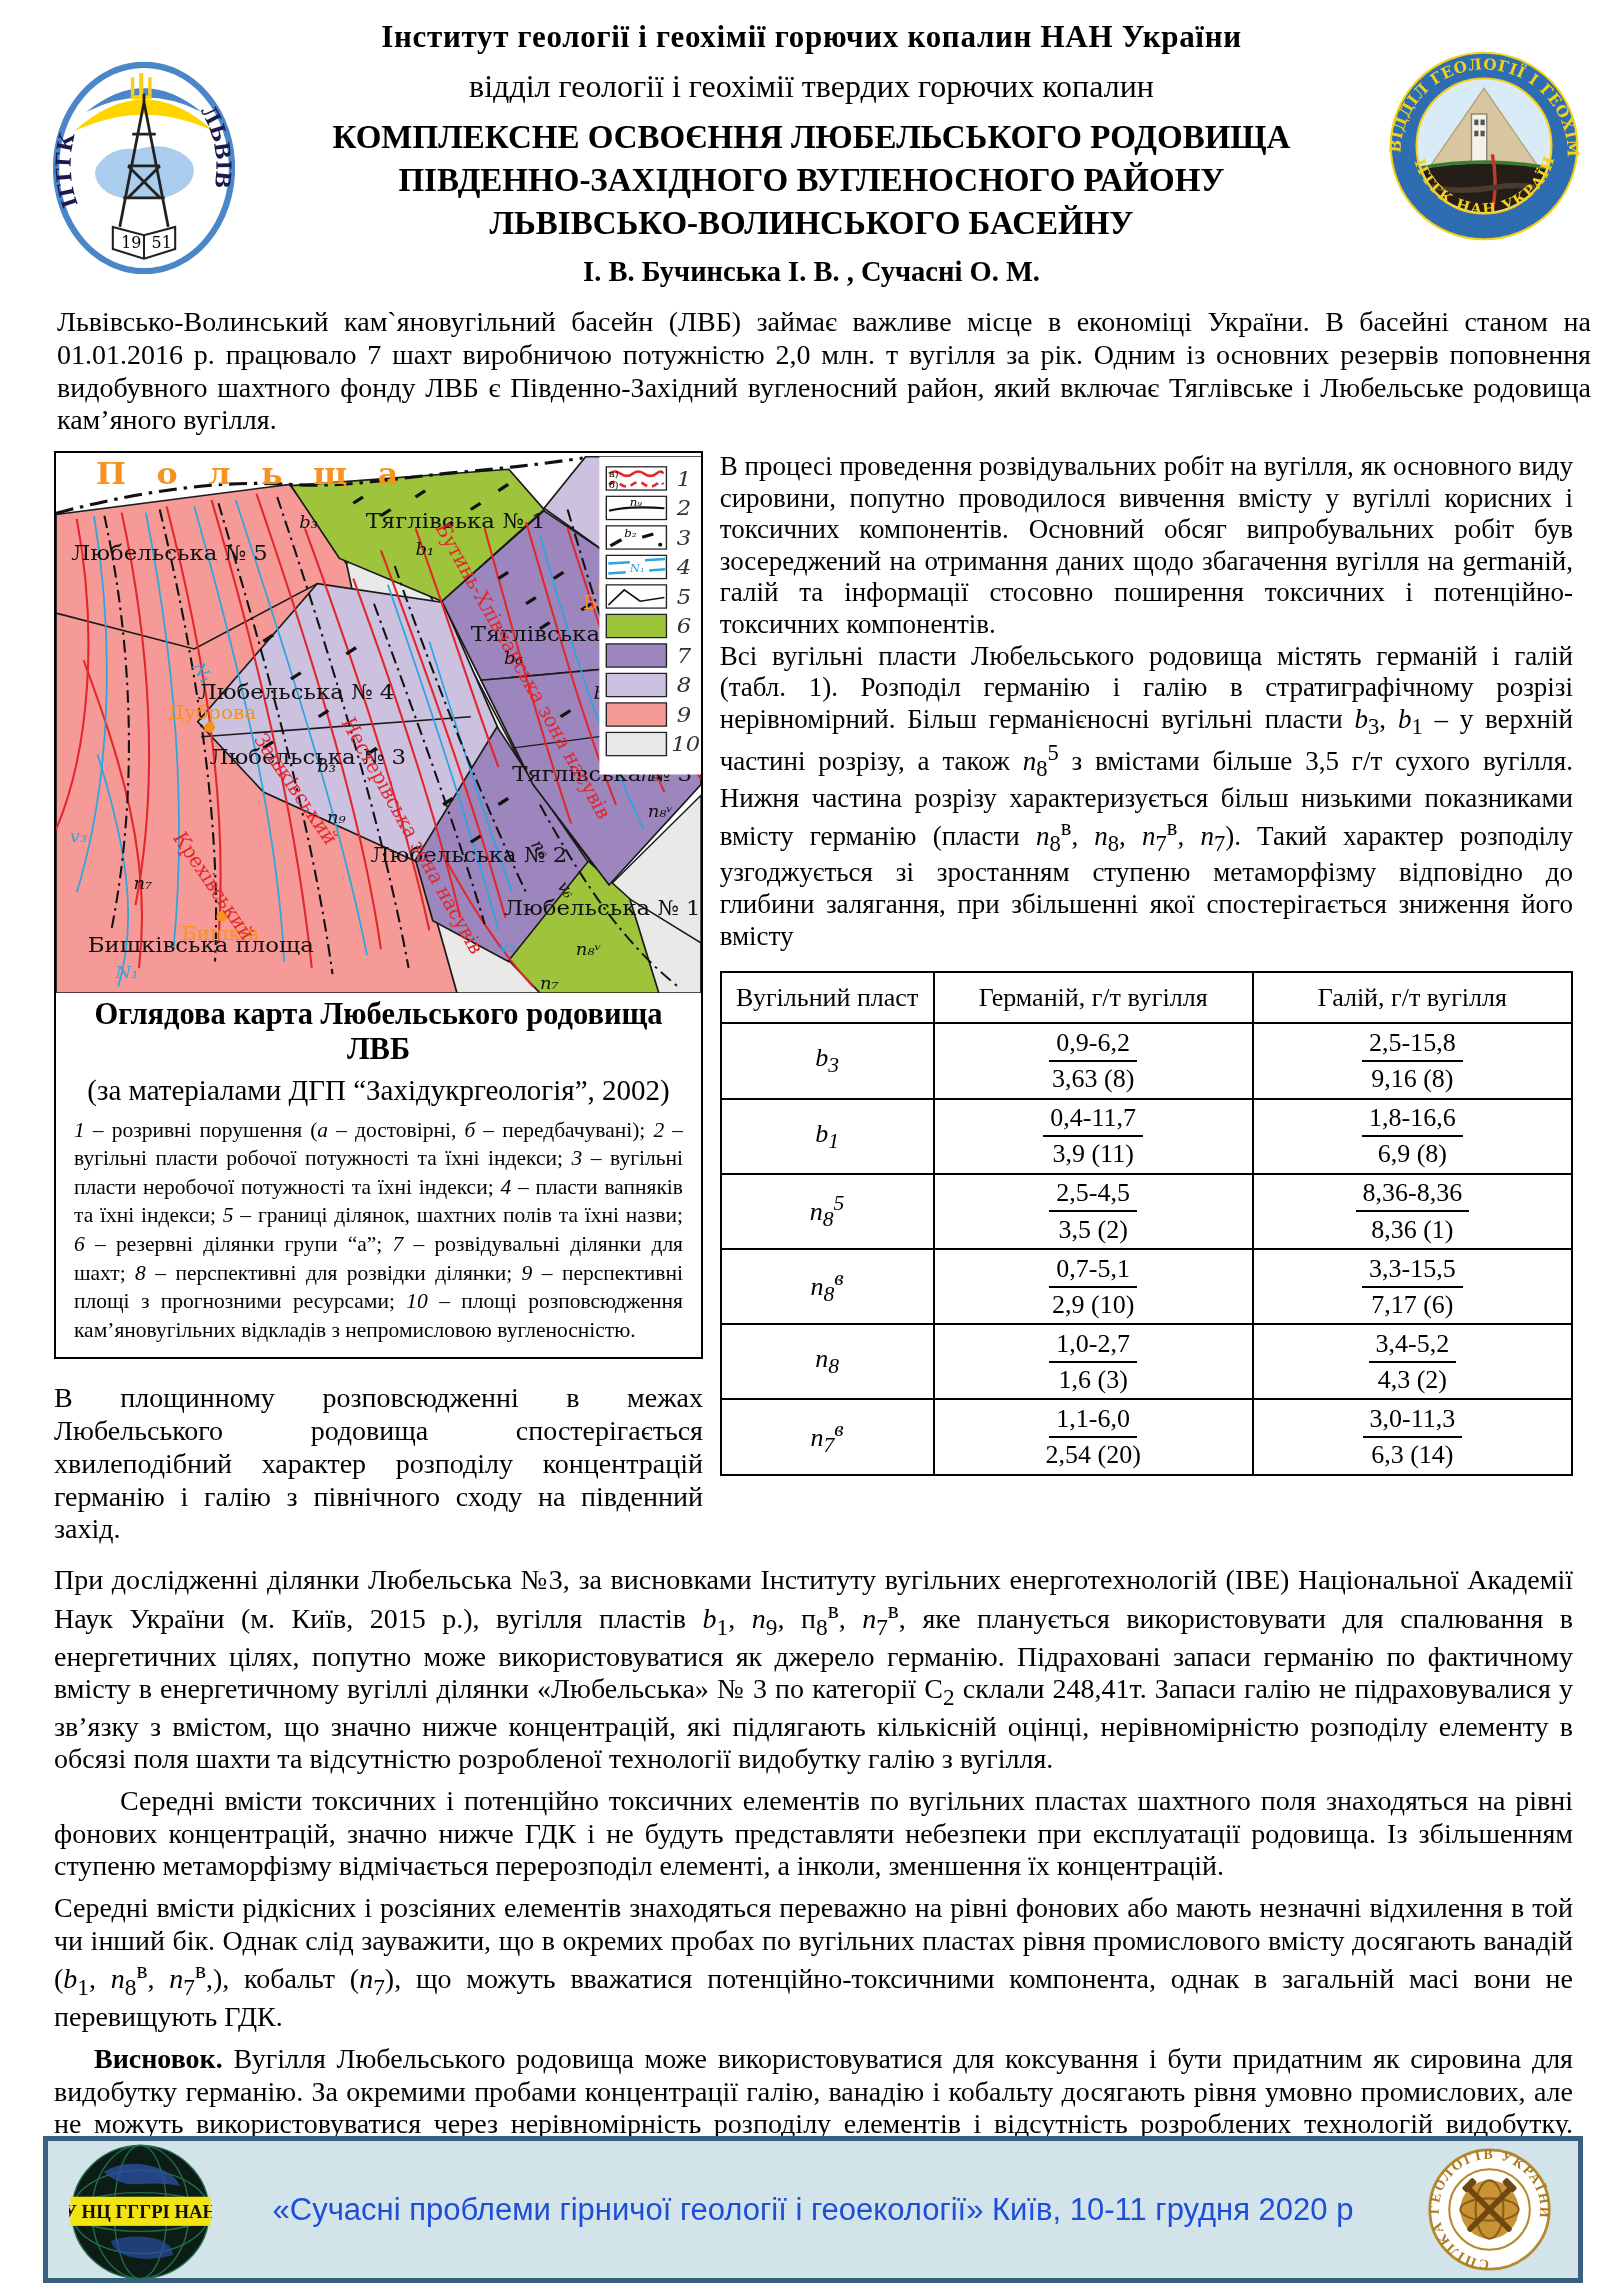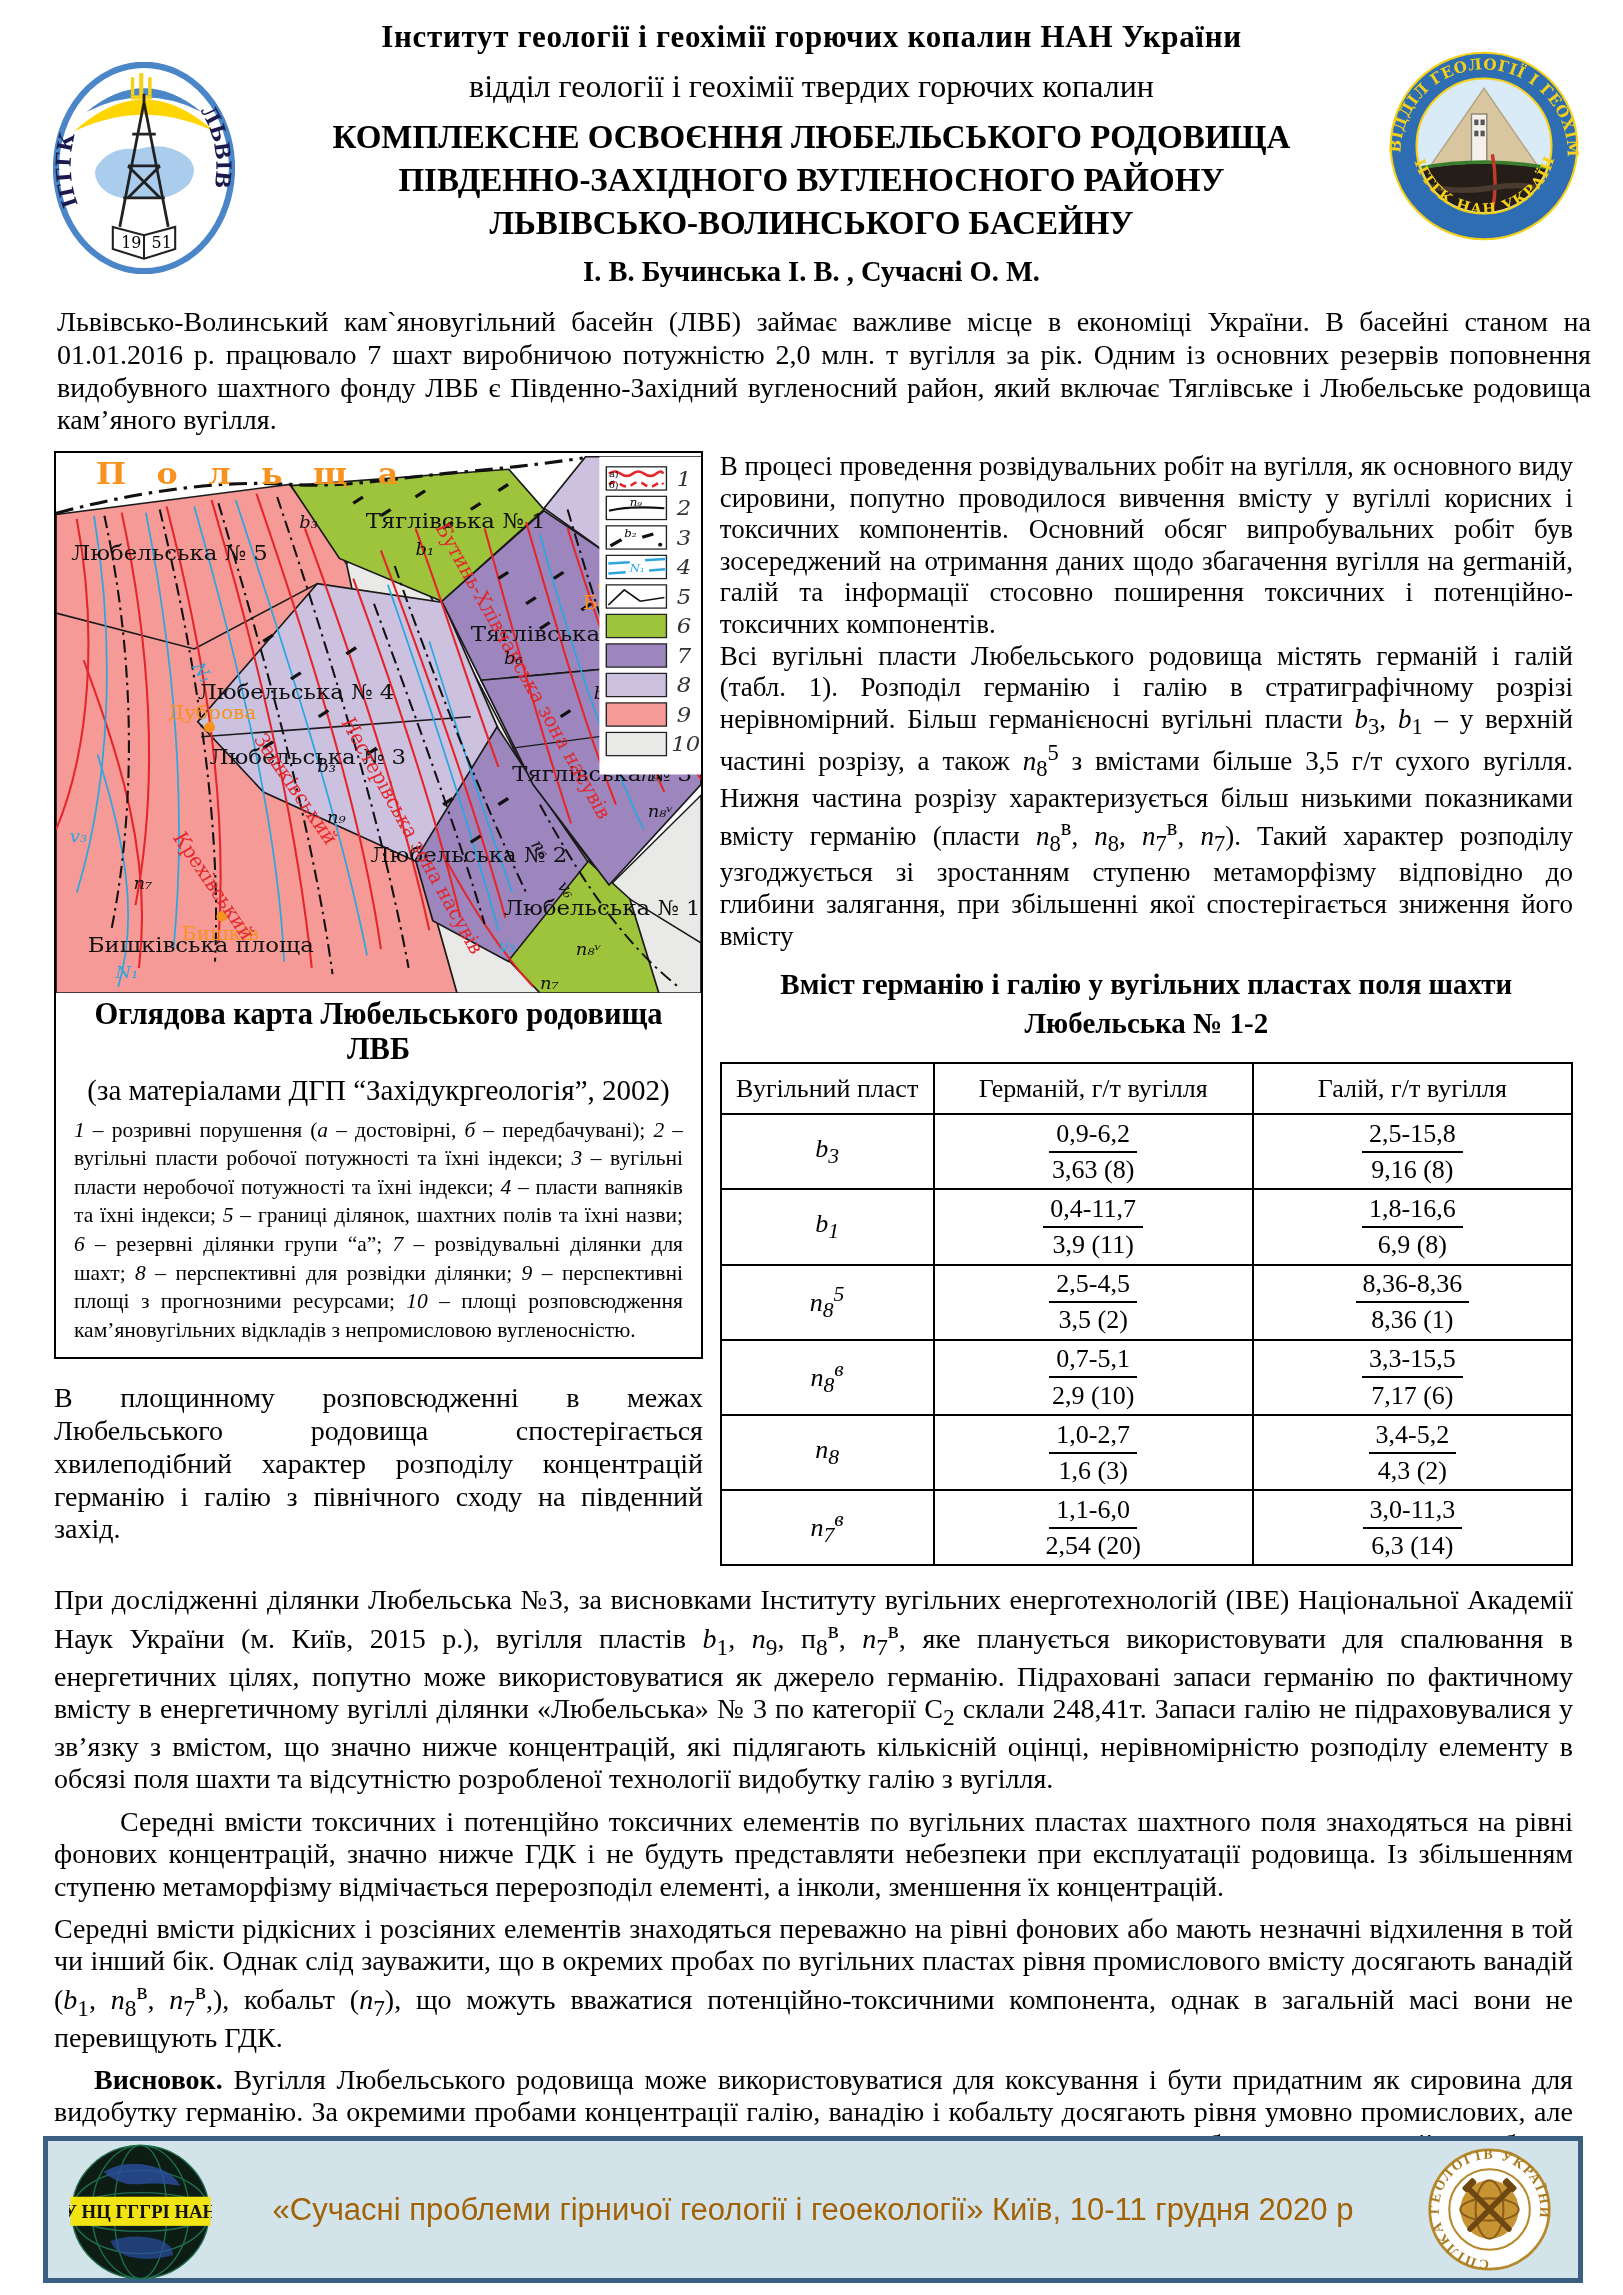--- a/index.html
+++ b/index.html
@@ -46,21 +46,21 @@
   .bottom{margin:18px 50px 0 54px;}
   .bottom .para{font-size:28px;line-height:1.16;margin-top:9.7px;}
   .indent{text-indent:66px;}
   .concl{text-indent:40px;font-size:28.5px;margin-top:14px;}
 
   
   .footer{position:absolute;left:43px;right:40px;top:2136px;height:147px;
           background:#d3e3ea;border:5.6px solid #3b5f80;box-sizing:border-box;}
   .conf{position:absolute;left:208px;right:208px;top:0;bottom:0;display:flex;
         align-items:center;justify-content:center;text-align:center;
-        font-family:"Liberation Sans", sans-serif;font-size:31px;color:#a16207;}
+        font-family:"Liberation Sans", sans-serif;font-size:31px;color:#1d4ed8;}
   .f-logo-left{position:absolute;left:21px;top:2.8px;width:143px;height:136px;}
   .f-logo-right{position:absolute;right:26px;top:5.6px;width:125px;height:125px;}
 
   .svgtext{font-family:"DejaVu Serif","DejaVu Sans",serif;}
 </style>
 </head>
 <body>
 
 <div class="page">
 
@@ -305,24 +305,20 @@
           <div class="cap-sub">(за матеріалами ДГП “Західукргеологія”, 2002)</div>
           <div class="cap-legend"><i>1</i> – розривні порушення (<i>а</i> – достовірні, <i>б</i> – передбачувані); <i>2</i> – вугільні пласти робочої потужності та їхні індекси; <i>3</i> – вугільні пласти неробочої потужності та їхні індекси; <i>4</i> – пласти вапняків та їхні індекси; <i>5</i> – границі ділянок, шахтних полів та їхні назви; <i>6</i> – резервні ділянки групи “а”; <i>7</i> – розвідувальні ділянки для шахт; <i>8</i> – перспективні для розвідки ділянки; <i>9</i> – перспективні площі з прогнозними ресурсами; <i>10</i> – площі розповсюдження кам’яновугільних відкладів з непромисловою вугленосністю.</div>
         </div>
       </div>
       <div class="para below-map">В площинному розповсюдженні в межах Любельського родовища спостерігається хвилеподібний характер розподілу концентрацій германію і галію з північного сходу на південний захід.</div>
     </div>
 
     <div class="right-col">
       <div class="para">В процесі проведення розвідувальних робіт на вугілля, як основного виду сировини, попутно проводилося вивчення вмісту у вугіллі корисних і токсичних компонентів. Основний обсяг випробувальних робіт був зосереджений на отримання даних щодо збагачення вугілля на germаній, галій та інформації стосовно поширення токсичних і потенційно-токсичних компонентів.</div>
       <div class="para">Всі вугільні пласти Любельського родовища містять германій і галій (табл. 1). Розподіл германію і галію в  стратиграфічному розрізі нерівномірний. Більш германієносні вугільні пласти <i>b</i><sub>3</sub>, <i>b</i><sub>1</sub> – у верхній частині розрізу, а також  <i>n</i><sub>8</sub><sup>5</sup> з вмістами більше 3,5 г/т сухого вугілля. Нижня частина розрізу характеризується більш низькими показниками вмісту германію (пласти <i>n</i><sub>8</sub><sup>в</sup>, <i>n</i><sub>8</sub>, <i>n</i><sub>7</sub><sup>в</sup>, <i>n</i><sub>7</sub>). Такий характер розподілу узгоджується зі зростанням ступеню метаморфізму відповідно до глибини залягання, при збільшенні якої спостерігається зниження його вмісту</div>
-      <div class="tbl-title">
-        <div>Вміст германію і галію у вугільних пластах поля шахти</div>
-        <div>Любельська № 1-2</div>
-      </div>
       <table class="data">
         <thead>
           <tr>
             <th style="width:25%">Вугільний пласт</th>
             <th style="width:37.5%">Германій, г/т вугілля</th>
             <th style="width:37.5%">Галій, г/т вугілля</th>
           </tr>
         </thead>
         <tbody>
           <tr>

